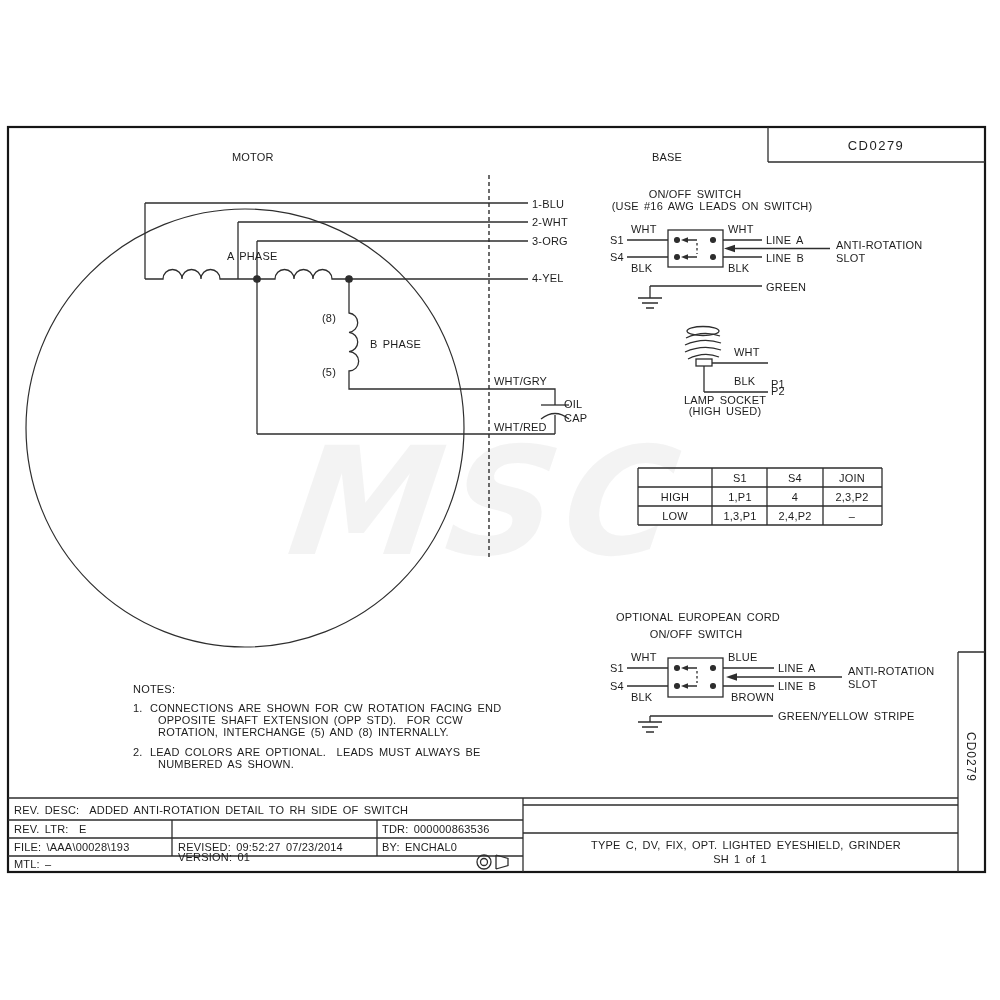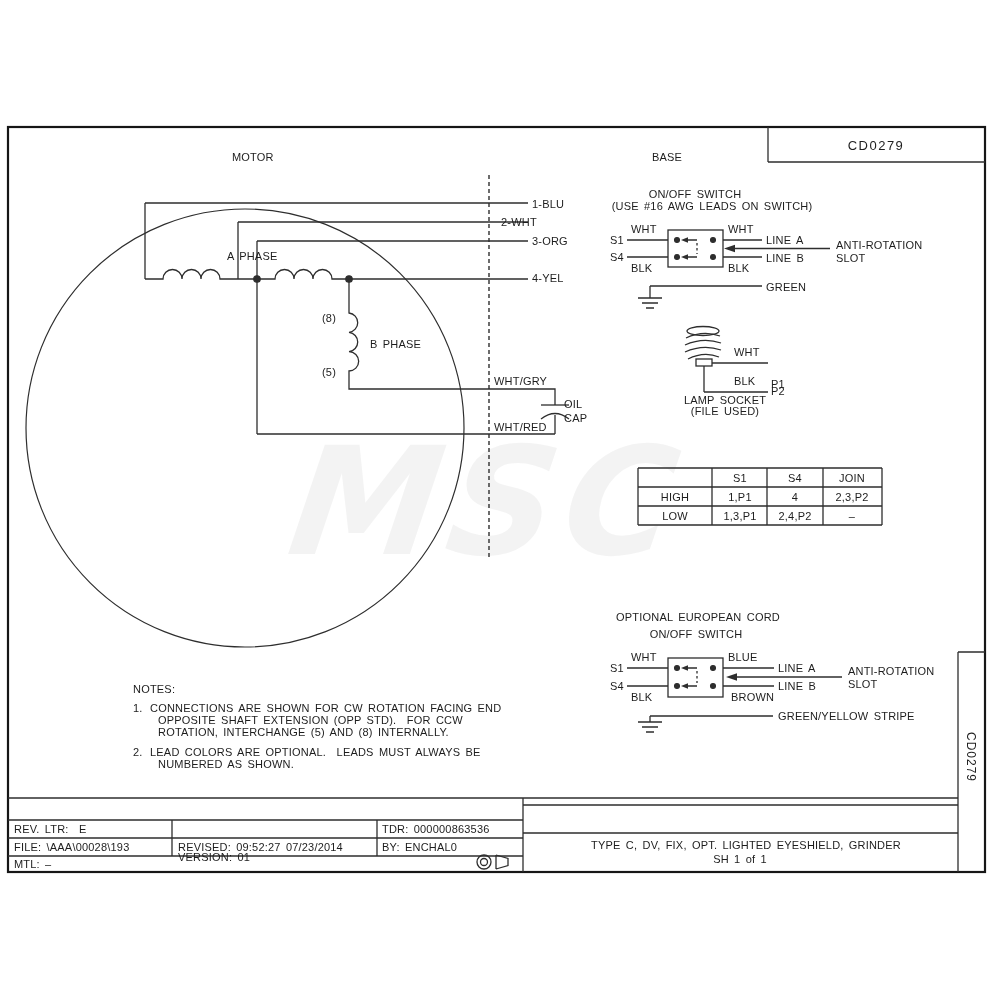--- a/index.html
+++ b/index.html
@@ -117,21 +117,21 @@
       <circle cx="484" cy="862" r="3.5"></circle>
       <path d="M496,855 V869 M496,855 L508,858.5 L508,865.5 L496,869"></path>
     </g>
   </svg>
 
   <span class="t" style="left:232px;top:157px;">MOTOR</span>
   <span class="t" style="left:652px;top:157px;">BASE</span>
   <span class="t c big" style="left:876px;top:145px;">CD0279</span>
 
   <span class="t" style="left:532px;top:204px;">1-BLU</span>
-  <span class="t" style="left:501px;top:222px;">2-WHT</span>
+  <span class="t" style="left:532px;top:222px;">2-WHT</span>
   <span class="t" style="left:532px;top:241px;">3-ORG</span>
   <span class="t" style="left:532px;top:278px;">4-YEL</span>
   <span class="t" style="left:227px;top:256px;">A PHASE</span>
   <span class="t" style="left:322px;top:318px;">(8)</span>
   <span class="t" style="left:370px;top:344px;">B PHASE</span>
   <span class="t" style="left:322px;top:372px;">(5)</span>
   <span class="t" style="left:494px;top:381px;">WHT/GRY</span>
   <span class="t" style="left:494px;top:427px;">WHT/RED</span>
   <span class="t" style="left:564px;top:404px;">OIL</span>
   <span class="t" style="left:564px;top:418px;">CAP</span>
@@ -148,21 +148,21 @@
   <span class="t" style="left:766px;top:258px;">LINE B</span>
   <span class="t" style="left:836px;top:245px;">ANTI-ROTATION</span>
   <span class="t" style="left:836px;top:258px;">SLOT</span>
   <span class="t" style="left:766px;top:287px;">GREEN</span>
 
   <span class="t" style="left:734px;top:352px;">WHT</span>
   <span class="t" style="left:771px;top:361px;margin-top:23px;">P1</span>
   <span class="t" style="left:734px;top:381px;">BLK</span>
   <span class="t" style="left:771px;top:391px;">P2</span>
   <span class="t c" style="left:725px;top:400px;">LAMP SOCKET</span>
-  <span class="t c" style="left:725px;top:411px;">(FILE USED)</span>
+  <span class="t c" style="left:725px;top:411px;">(HIGH USED)</span>
 
   <span class="t c" style="left:740px;top:478px;">S1</span>
   <span class="t c" style="left:795px;top:478px;">S4</span>
   <span class="t c" style="left:852px;top:478px;">JOIN</span>
   <span class="t c" style="left:675px;top:497px;">HIGH</span>
   <span class="t c" style="left:740px;top:497px;">1,P1</span>
   <span class="t c" style="left:795px;top:497px;">4</span>
   <span class="t c" style="left:852px;top:497px;">2,3,P2</span>
   <span class="t c" style="left:675px;top:516px;">LOW</span>
   <span class="t c" style="left:740px;top:516px;">1,3,P1</span>
@@ -185,20 +185,21 @@
 
   <span class="t" style="left:133px;top:689px;">NOTES:</span>
   <span class="t" style="left:133px;top:708px;">1.</span>
   <span class="t" style="left:150px;top:708px;">CONNECTIONS ARE SHOWN FOR CW ROTATION FACING END</span>
   <span class="t" style="left:158px;top:720px;">OPPOSITE SHAFT EXTENSION (OPP STD).  FOR CCW</span>
   <span class="t" style="left:158px;top:732px;">ROTATION, INTERCHANGE (5) AND (8) INTERNALLY.</span>
   <span class="t" style="left:133px;top:752px;">2.</span>
   <span class="t" style="left:150px;top:752px;">LEAD COLORS ARE OPTIONAL.  LEADS MUST ALWAYS BE</span>
   <span class="t" style="left:158px;top:764px;">NUMBERED AS SHOWN.</span>
 
+  <span class="t" style="left:14px;top:810px;">REV. DESC:  ADDED ANTI-ROTATION DETAIL TO RH SIDE OF SWITCH</span>
   <span class="t" style="left:14px;top:829px;">REV. LTR:  E</span>
   <span class="t" style="left:178px;top:829px;margin-top:28px;">VERSION: 01</span>
   <span class="t" style="left:382px;top:829px;">TDR: 000000863536</span>
   <span class="t" style="left:14px;top:847px;">FILE: \AAA\00028\193</span>
   <span class="t" style="left:178px;top:847px;">REVISED: 09:52:27 07/23/2014</span>
   <span class="t" style="left:382px;top:847px;">BY: ENCHAL0</span>
   <span class="t" style="left:14px;top:864px;">MTL: –</span>
   <span class="t c" style="left:746px;top:845px;">TYPE C, DV, FIX, OPT. LIGHTED EYESHIELD, GRINDER</span>
   <span class="t c" style="left:740px;top:859px;">SH 1 of 1</span>
   <span class="t rot" style="left:971px;top:757px;">CD0279</span>

